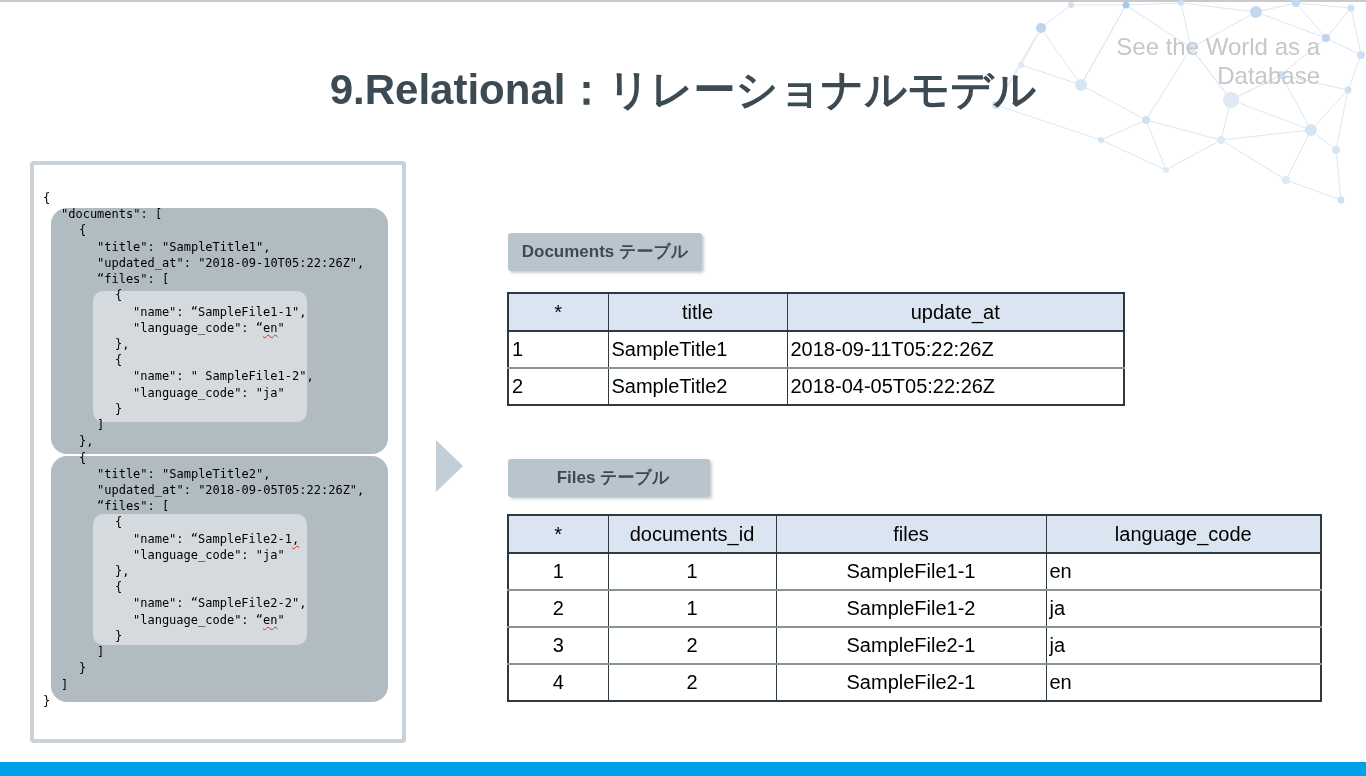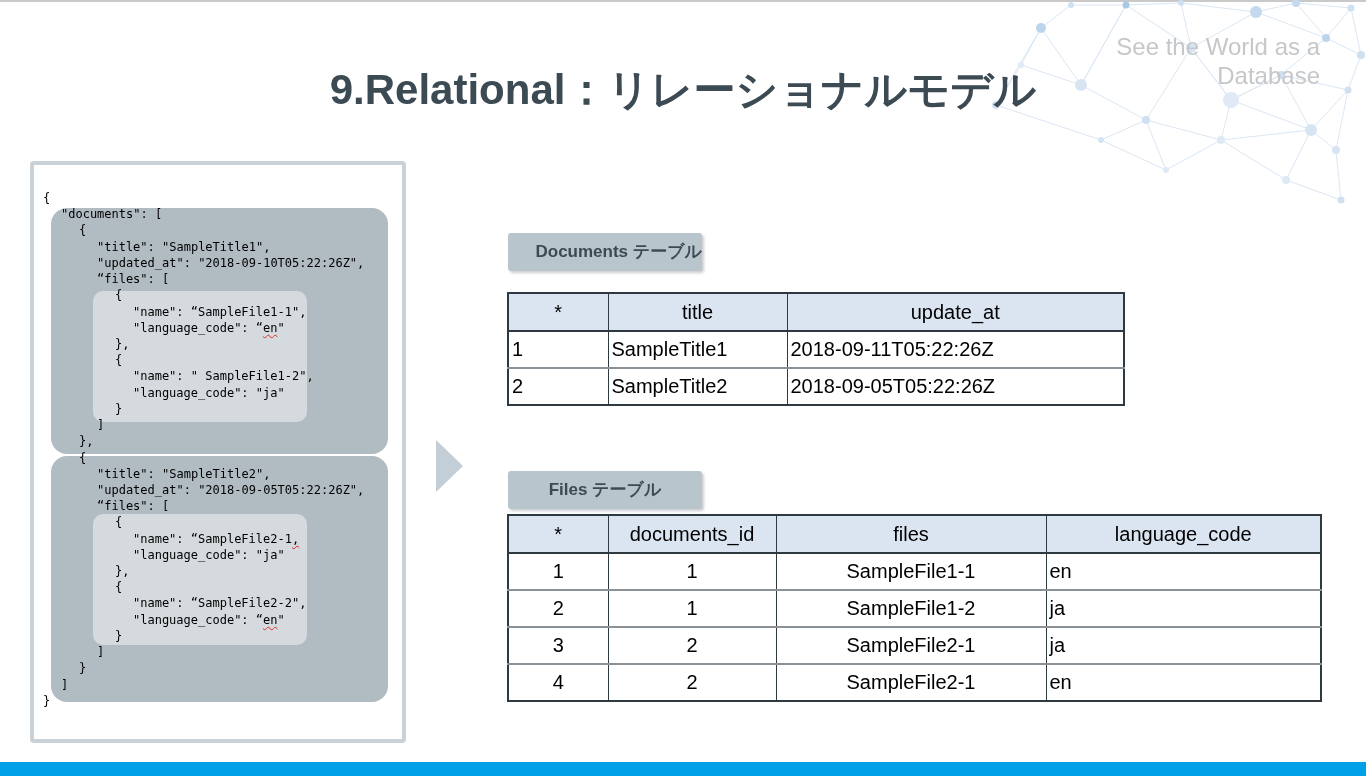--- a/index.html
+++ b/index.html
@@ -55,22 +55,22 @@
   }
 
   
   .section-label {
     position:absolute; left:508px; width:194px; height:38px;
     background:#b9c5cc; border-radius:3px;
     box-shadow:2px 2px 3px rgba(100,110,120,0.35);
     text-align:center; line-height:38px;
     font-size:17px; font-weight:bold; color:#3c4a53;
   }
-  .label-documents { top:233px;text-align:right; }
-  .label-files { top:471px; }
+  .label-documents { top:233px; }
+  .label-files { top:459px;padding-left:8px; }
 
   
   table.dbtable {
     position:absolute; left:507px; border-collapse:collapse;
     border:2px solid #2e3a40; table-layout:fixed;
     font-size:20px; color:#000; background:#fff;
   }
   #documents-table { top:292px; }
   #files-table { top:514px; }
   table.dbtable th {
@@ -201,21 +201,21 @@
       </thead>
       <tbody>
         <tr>
           <td>1</td>
           <td>SampleTitle1</td>
           <td>2018-09-11T05:22:26Z</td>
         </tr>
         <tr>
           <td>2</td>
           <td>SampleTitle2</td>
-          <td>2018-09-05T05:22:26Z</td>
+          <td>2018-04-05T05:22:26Z</td>
         </tr>
       </tbody>
   </table>
 
   <div class="section-label label-files">Files テーブル</div>
   <table class="dbtable" id="files-table">
     <colgroup>
         <col class="c0">
         <col class="c1">
         <col class="c2">

